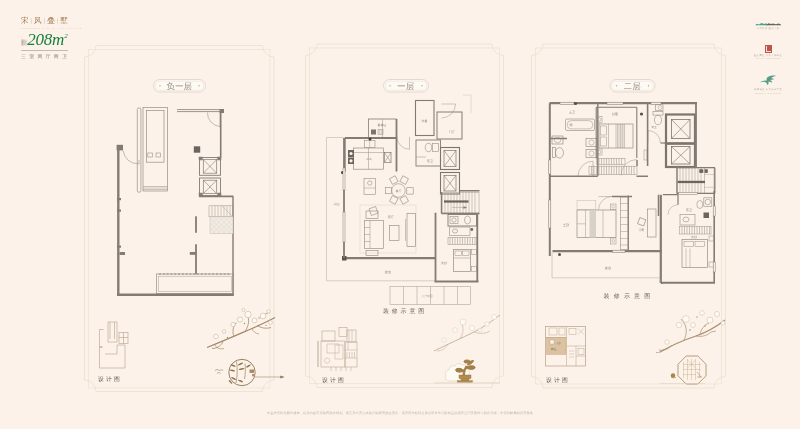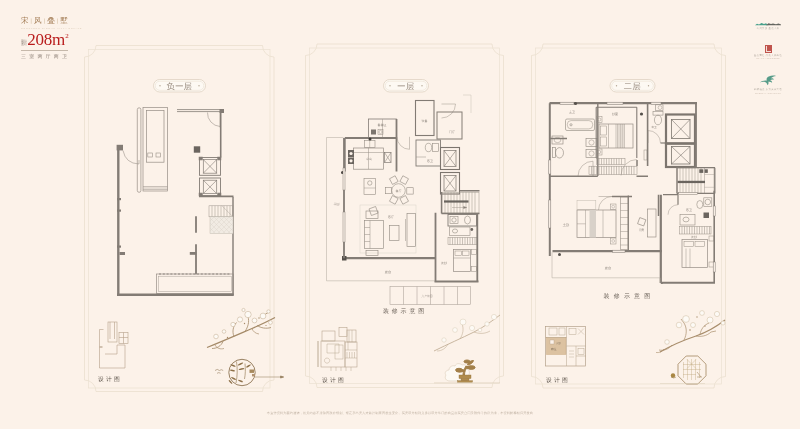--- a/index.html
+++ b/index.html
@@ -11,21 +11,21 @@
 <body>
 <div id="stage">
 
 <div class="abs" style="left:21px;top:16px;width:120px;">
 
   <div style="font-family:'Liberation Serif',serif;font-size:7.6px;color:#a7825c;letter-spacing:0px;white-space:nowrap;">宋<span style="color:#cdb392;font-size:5.5px;">丨</span>风<span style="color:#cdb392;font-size:5.5px;">丨</span>叠<span style="color:#cdb392;font-size:5.5px;">丨</span>墅</div>
 
   <div style="font-size:2.4px;color:#dcccb8;letter-spacing:0.75px;margin-top:0.5px;white-space:nowrap;">SONGFENG DIESHU VILLA ESTATE</div>
 
   <div style="margin-top:0.5px;white-space:nowrap;">
-    <span style="display:inline-block;vertical-align:bottom;font-size:3.1px;color:#8d8076;line-height:3.8px;margin-bottom:1.5px;">建筑<br>面积</span><span style="font-family:'Liberation Serif',serif;font-size:17px;line-height:12.5px;color:#b91c1c;letter-spacing:-0.2px;">208m<sup style="font-size:7px;">2</sup></span>
+    <span style="display:inline-block;vertical-align:bottom;font-size:3.1px;color:#8d8076;line-height:3.8px;margin-bottom:1.5px;">建筑<br>面积</span><span style="font-family:'Liberation Serif',serif;font-size:17px;line-height:12.5px;color:#15803d;letter-spacing:-0.2px;font-style:italic;">208m<sup style="font-size:7px;">2</sup></span>
   </div>
 
   <div style="width:46.5px;height:0;border-top:0.8px solid #c6b9ab;margin-top:1.5px;"></div>
 
   <div style="font-size:5px;color:#8d8076;letter-spacing:3.2px;margin-top:1.8px;white-space:nowrap;">三室两厅两卫</div>
 </div>
 
 <div class="abs" style="left:750px;top:22px;width:36px;">
   <svg width="26" height="3.5" viewBox="0 0 26 3.5" style="display:block;margin:0 auto 1px auto;">
     <path d="M0,3.2 L2,1.8 4,2.4 6.5,1 9,2 11,1.2 13.5,3.2 Z" fill="#47a08b"></path>

